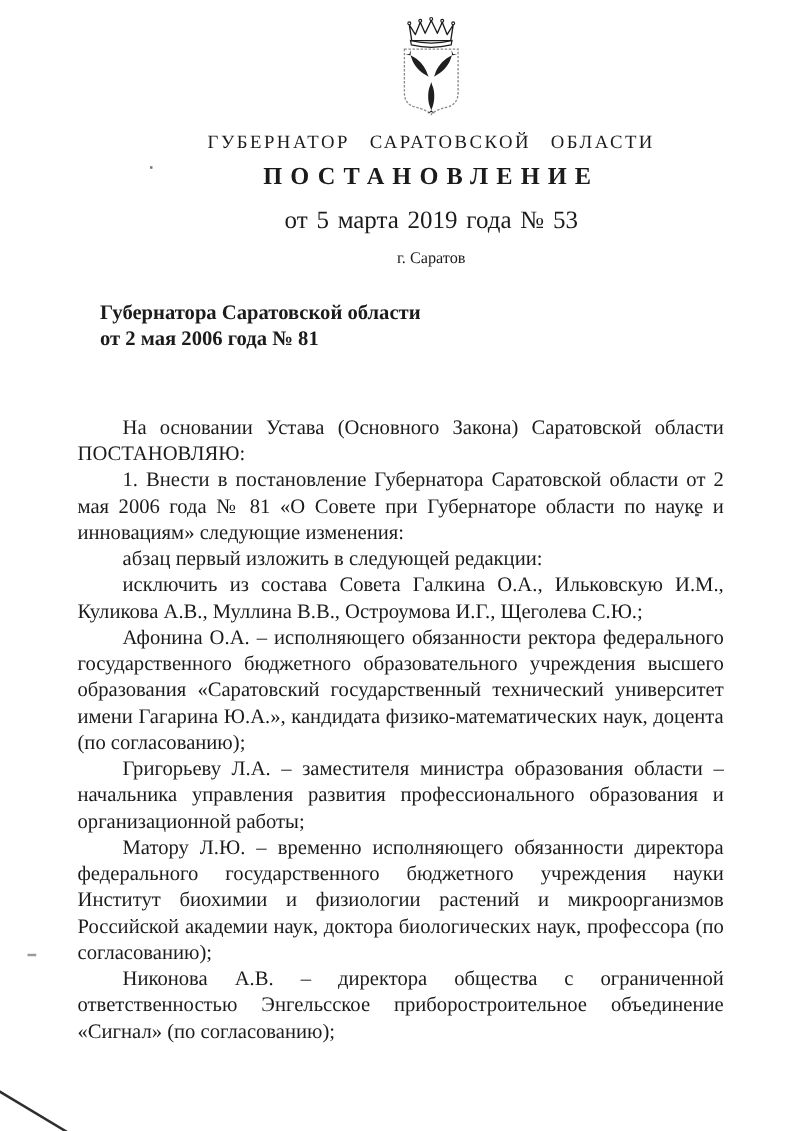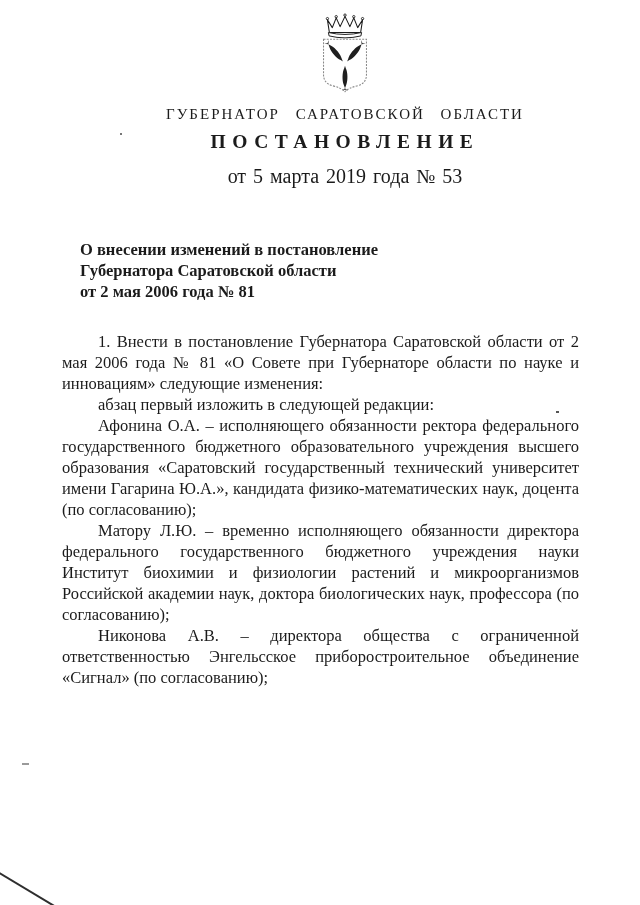--- a/index.html
+++ b/index.html
@@ -76,31 +76,34 @@
       </g>
       <g transform="translate(30,76) rotate(-90)">
         <path d="M0,0 L-3,-3 L-1.4,0 L-3,3 Z M0,0 L3.5,-1.3 C8,-3 16,-3 20.5,-0.8 L23,0 L20.5,0.8 C16,3 8,3 3.5,1.3 Z"></path>
       </g>
     </g>
   </svg>
 
   <div class="authority">ГУБЕРНАТОР САРАТОВСКОЙ ОБЛАСТИ</div>
   <div class="doctype">ПОСТАНОВЛЕНИЕ</div>
   <div class="dateline">от 5 марта 2019 года № 53</div>
+  <div class="place">г. Саратов</div>
 
   <div class="title">
-    <div>О внесении изменений в постановление</div>
     <div>Губернатора Саратовской области</div>
     <div>от 2 мая 2006 года № 81</div>
   </div>
 
   <div class="body">
+    <p>На основании Устава (Основного Закона) Саратовской области ПОСТАНОВЛЯЮ:</p>
     <p>1. Внести в постановление Губернатора Саратовской области от 2 мая 2006 года № 81 «О Совете при Губернаторе области по науке и инновациям» следующие изменения:</p>
     <p>абзац первый изложить в следующей редакции:</p>
+    <p>исключить из состава Совета Галкина О.А., Ильковскую И.М., Куликова А.В., Муллина В.В., Остроумова И.Г., Щеголева С.Ю.;</p>
     <p>Афонина О.А. – исполняющего обязанности ректора федерального государственного бюджетного образовательного учреждения высшего образования «Саратовский государственный технический университет имени Гагарина Ю.А.», кандидата физико-математических наук, доцента (по согласованию);</p>
+    <p>Григорьеву Л.А. – заместителя министра образования области – начальника управления развития профессионального образования и организационной работы;</p>
     <p>Матору Л.Ю. – временно исполняющего обязанности директора федерального государственного бюджетного учреждения науки Институт биохимии и физиологии растений и микроорганизмов Российской академии наук, доктора биологических наук, профессора (по согласованию);</p>
     <p>Никонова А.В. – директора общества с ограниченной ответственностью Энгельсское приборостроительное объединение «Сигнал» (по согласованию);</p>
 
   </div>
 
   <div class="speck" id="speck-a"></div>
   <div class="speck" id="speck-b"></div>
   <div class="speck" id="speck-c"></div>
   <div class="corner-fold"></div>
 

